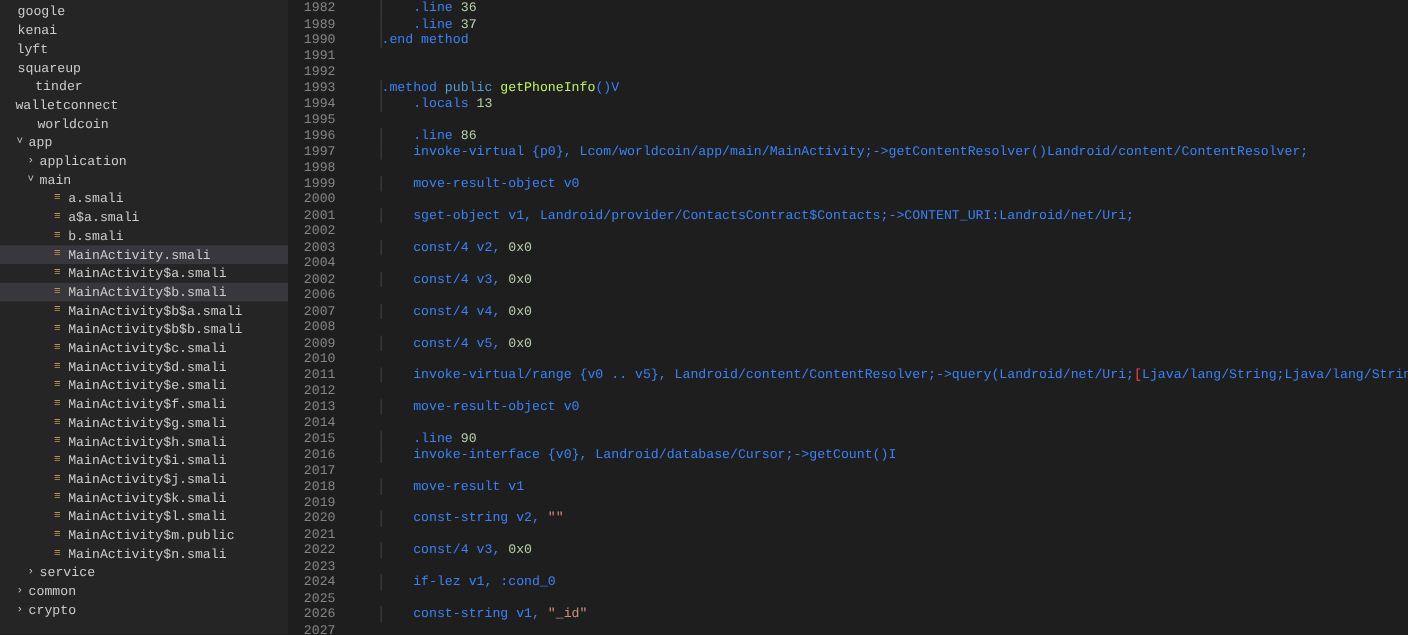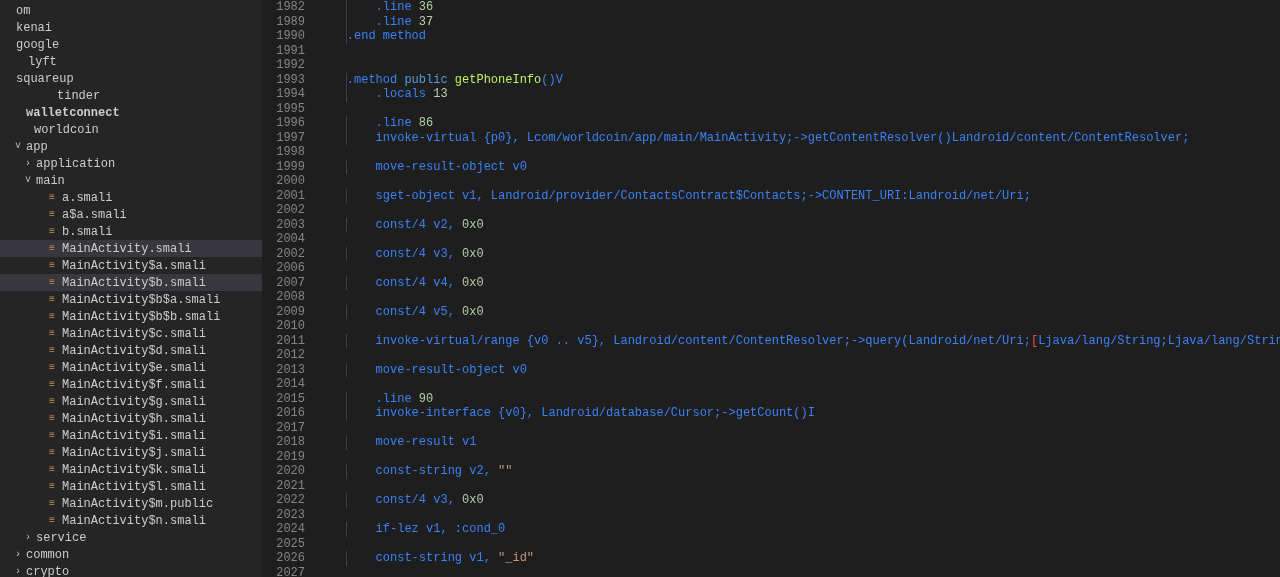--- a/index.html
+++ b/index.html
@@ -83,43 +83,39 @@
 .tk-num { color: #b5cea8; }
 .tk-op { color: #3b82f6; }
 .tk-warn { color: #f44747; }
 </style>
 </head>
 <body>
 
 <div class="sidebar" id="sidebar">
     <div class="tree-item" style="padding-left: 2px;">
       <span class="tree-ch"></span>
-      <span class="tree-label">om</span>
+      <span class="tree-label">google</span>
     </div>
     <div class="tree-item" style="padding-left: 2px;">
       <span class="tree-ch"></span>
       <span class="tree-label">kenai</span>
     </div>
+    <div class="tree-item" style="padding-left: 1px;">
+      <span class="tree-ch"></span>
+      <span class="tree-label">lyft</span>
+    </div>
     <div class="tree-item" style="padding-left: 2px;">
       <span class="tree-ch"></span>
-      <span class="tree-label">google</span>
-    </div>
-    <div class="tree-item" style="padding-left: 14px;">
-      <span class="tree-ch"></span>
-      <span class="tree-label">lyft</span>
-    </div>
-    <div class="tree-item" style="padding-left: 2px;">
-      <span class="tree-ch"></span>
       <span class="tree-label">squareup</span>
     </div>
-    <div class="tree-item" style="padding-left: 18px; margin-left: 25px;">
+    <div class="tree-item" style="padding-left: 18px;">
       <span class="tree-ch"></span>
       <span class="tree-label">tinder</span>
     </div>
-    <div class="tree-item" style="padding-left: 12px; font-weight: bold;">
+    <div class="tree-item" style="padding-left: 0;">
       <span class="tree-ch"></span>
       <span class="tree-label">walletconnect</span>
     </div>
     <div class="tree-item" style="padding-left: 20px;">
       <span class="tree-ch"></span>
       <span class="tree-label">worldcoin</span>
     </div>
     <div class="tree-item" style="padding-left: 12px;">
       <span class="tree-ch">˅</span>
       <span class="tree-label">app</span>

